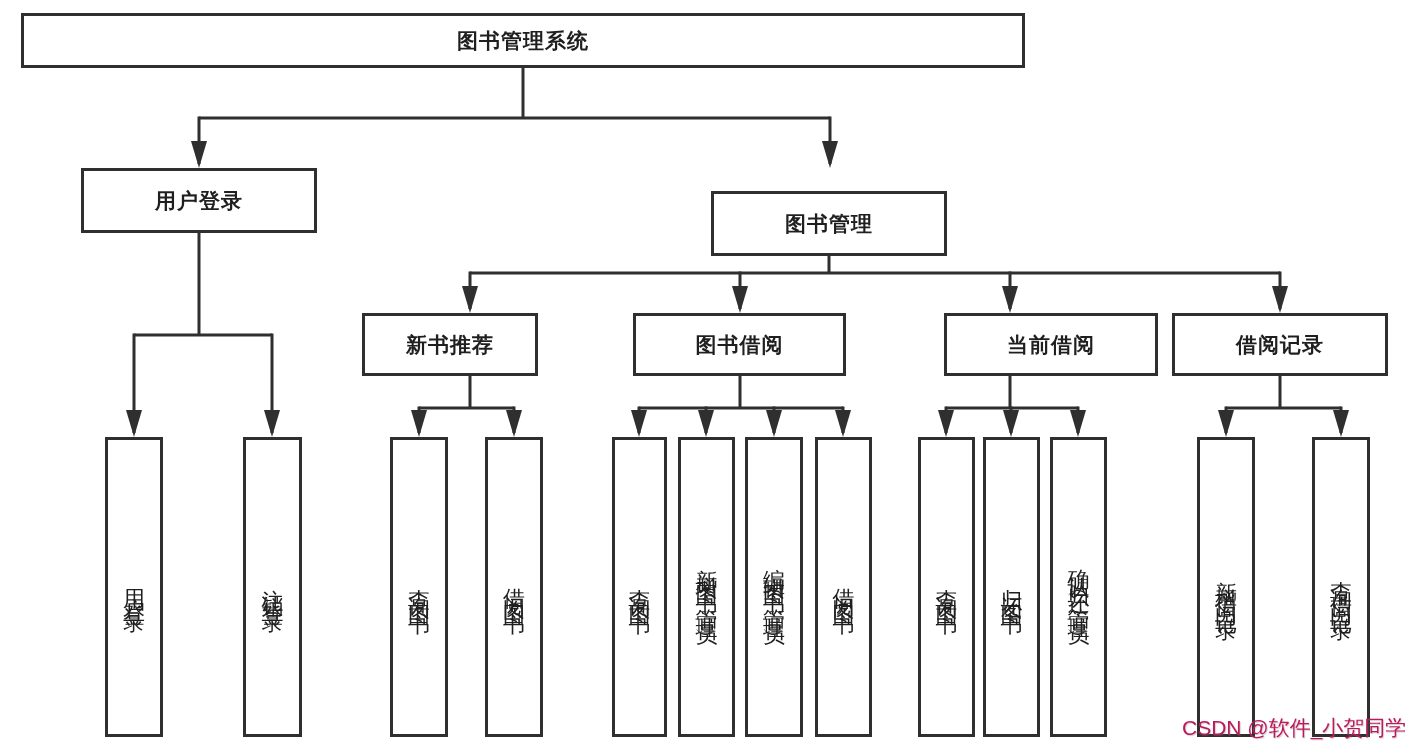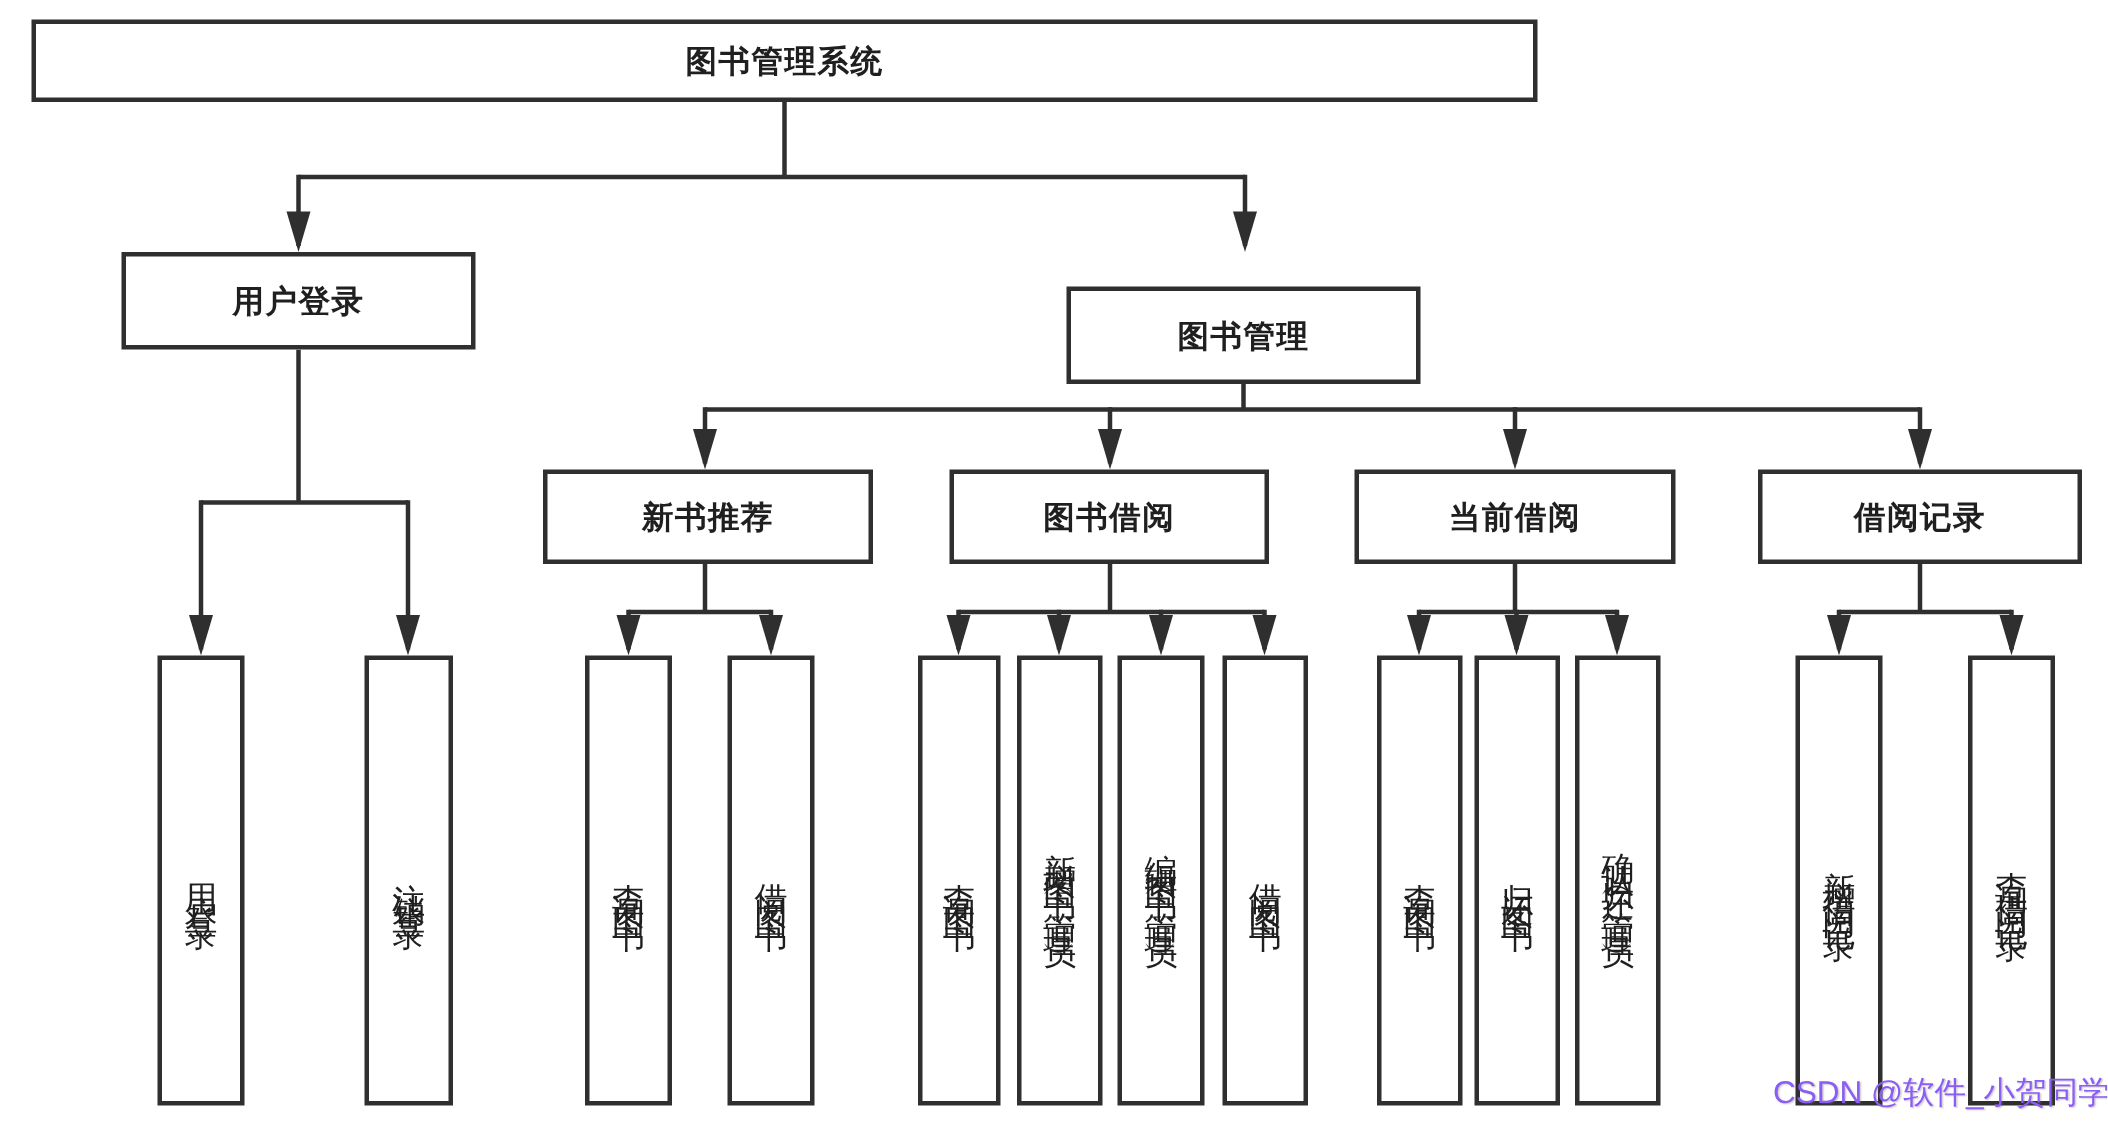--- a/index.html
+++ b/index.html
@@ -118,27 +118,27 @@
   <div id="nodes">
       <div class="node hbox" style="left: 21px; top: 13px; width: 1004px; height: 55px; border-color: rgb(47, 47, 47);">
         <span class="node-label" style="color: rgb(31, 31, 31);">图书管理系统</span>
       </div>
       <div class="node hbox" style="left: 81px; top: 168px; width: 236px; height: 65px; border-color: rgb(47, 47, 47);">
         <span class="node-label" style="color: rgb(31, 31, 31);">用户登录</span>
       </div>
       <div class="node hbox" style="left: 711px; top: 168px; width: 236px; height: 65px; border-color: rgb(47, 47, 47); margin-top: 23px;">
         <span class="node-label" style="color: rgb(31, 31, 31);">图书管理</span>
       </div>
-      <div class="node hbox" style="left: 362px; top: 313px; width: 220px; height: 63px; border-color: rgb(47, 47, 47);">
+      <div class="node hbox" style="left: 362px; top: 313px; width: 176px; height: 63px; border-color: rgb(47, 47, 47);">
         <span class="node-label" style="color: rgb(31, 31, 31);">新书推荐</span>
       </div>
       <div class="node hbox" style="left: 633px; top: 313px; width: 213px; height: 63px; border-color: rgb(47, 47, 47);">
         <span class="node-label" style="color: rgb(31, 31, 31);">图书借阅</span>
       </div>
-      <div class="node hbox" style="left: 903px; top: 313px; width: 214px; height: 63px; border-color: rgb(47, 47, 47);">
+      <div class="node hbox" style="left: 944px; top: 313px; width: 214px; height: 63px; border-color: rgb(47, 47, 47);">
         <span class="node-label" style="color: rgb(31, 31, 31);">当前借阅</span>
       </div>
       <div class="node hbox" style="left: 1172px; top: 313px; width: 216px; height: 63px; border-color: rgb(47, 47, 47);">
         <span class="node-label" style="color: rgb(31, 31, 31);">借阅记录</span>
       </div>
       <div class="node vbox" style="left: 105px; top: 437px; width: 58px; height: 300px; border-color: rgb(47, 47, 47);">
         <span class="node-label" style="color: rgb(31, 31, 31);">用户登录</span>
       </div>
       <div class="node vbox" style="left: 243px; top: 437px; width: 59px; height: 300px; border-color: rgb(47, 47, 47);">
         <span class="node-label" style="color: rgb(31, 31, 31);">注销登录</span>
@@ -170,14 +170,14 @@
       <div class="node vbox" style="left: 1050px; top: 437px; width: 57px; height: 300px; border-color: rgb(47, 47, 47);">
         <span class="node-label" style="color: rgb(31, 31, 31);">确认归还（管理员）</span>
       </div>
       <div class="node vbox" style="left: 1197px; top: 437px; width: 58px; height: 300px; border-color: rgb(47, 47, 47);">
         <span class="node-label" style="color: rgb(31, 31, 31);">新增借阅记录</span>
       </div>
       <div class="node vbox" style="left: 1312px; top: 437px; width: 58px; height: 300px; border-color: rgb(47, 47, 47);">
         <span class="node-label" style="color: rgb(31, 31, 31);">查询借阅记录</span>
       </div>
     </div>
-  <div id="watermark" style="color: #8b5cf6;">CSDN @软件_小贺同学</div>
+  <div id="watermark" style="color: #be185d;">CSDN @软件_小贺同学</div>
 </div>
 
 </body></html>

